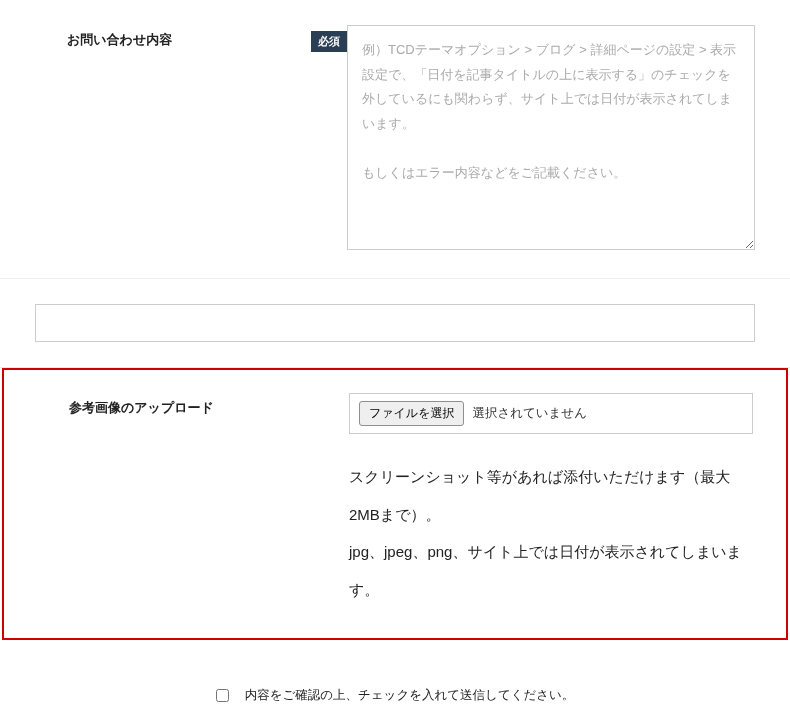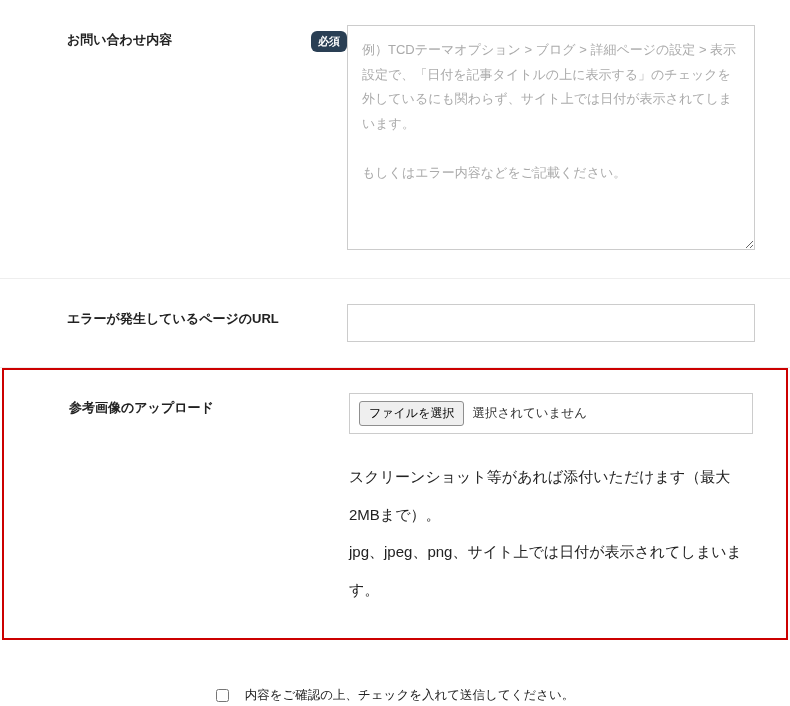--- a/index.html
+++ b/index.html
@@ -38,21 +38,20 @@
       font-weight: bold;
       font-size: 13px;
       flex: 1;
     }
     .required-badge {
       background: #2a3f54;
       color: #fff;
       font-size: 11px;
       padding: 3px 7px;
       font-weight: bold;
-      border-radius: 6px;
     }
     .field-col {
       flex: 1;
     }
     textarea.inquiry {
       width: 100%;
       height: 225px;
       border: 1px solid #ccc;
       padding: 12px 14px;
       font-size: 13px;
@@ -141,23 +140,20 @@
     <span class="required-badge">必須</span>
   </div>
   <div class="field-col">
     <textarea class="inquiry" placeholder="例）TCDテーマオプション &gt; ブログ &gt; 詳細ページの設定 &gt; 表示設定で、「日付を記事タイトルの上に表示する」のチェックを外しているにも関わらず、サイト上では日付が表示されてしまいます。
 
 もしくはエラー内容などをご記載ください。" style=""></textarea>
   </div>
 </div>
 
 <div class="form-row">
-  <div class="label-col">
-    <span class="label-text">エラーが発生しているページのURL</span>
-  </div>
   <div class="field-col">
     <input type="text" class="url-input" style="">
   </div>
 </div>
 
 <div class="form-row highlighted">
   <div class="label-col">
     <span class="label-text">参考画像のアップロード</span>
   </div>
   <div class="field-col">

